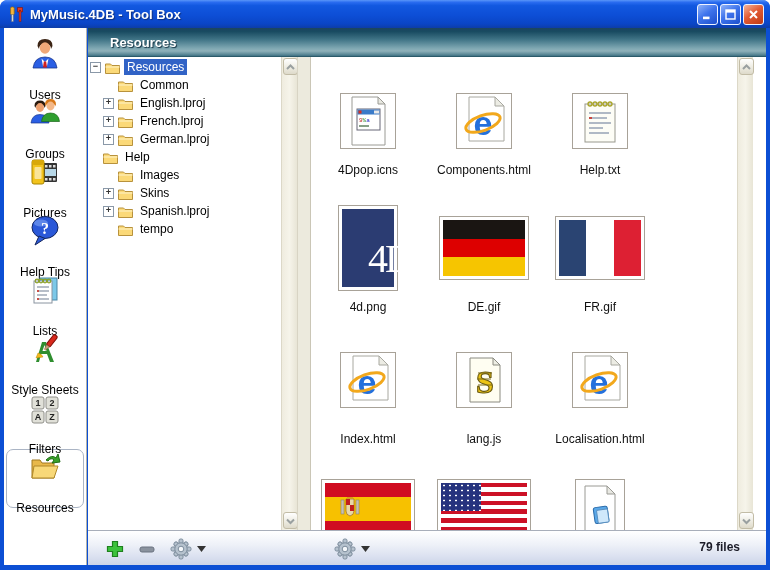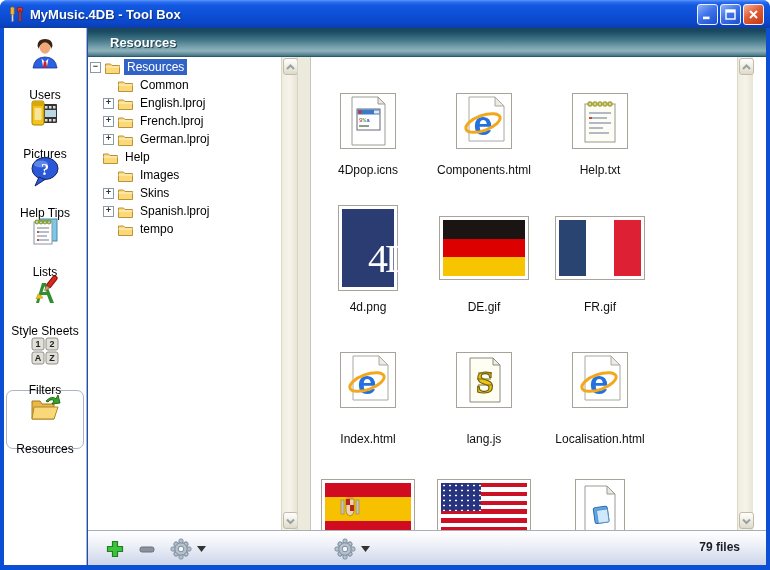--- a/index.html
+++ b/index.html
@@ -123,20 +123,33 @@
         <span class="ic">
           <svg width="34" height="34" viewBox="0 0 34 34">
             <path d="M9.5 9 q0 -7 7.5 -7 q7.5 0 7.5 7 l-1.5 3 q0 -5 -6 -5 q-6 0 -6 5z" fill="#3c2414"></path>
             <ellipse cx="17" cy="11" rx="5.2" ry="5.8" fill="#f0a878"></ellipse>
             <path d="M5 31 q1.5 -11 12 -11 q10.5 0 12 11z" fill="#2b5fe4" stroke="#16358e" stroke-width=".8"></path>
             <path d="M13.5 21.5 L17 25 L20.5 21.5 L19 29 H15z" fill="#fff"></path>
             <path d="M15.8 24.5 h2.4 l.8 6 h-4z" fill="#d02020"></path>
           </svg>
         </span>
         <div class="lbl">Users</div>
+      </div>
+      <div class="side-item">
+        <span class="ic">
+          <svg width="34" height="34" viewBox="0 0 34 34">
+            <path d="M6.5 10 q0 -5.5 5.5 -5.5 q5.5 0 5.5 5.5 l-1 2 q0 -3.5 -4.5 -3.5 q-4.5 0 -4.5 3.5z" fill="#2a1a0e"></path>
+            <ellipse cx="12" cy="11.5" rx="4" ry="4.4" fill="#eda06e"></ellipse>
+            <path d="M3 27 q1 -8.5 9 -8.5 q8 0 9 8.5z" fill="#2b5fe4" stroke="#16358e" stroke-width=".7"></path>
+            <path d="M17 8.5 q0 -5.5 5.5 -5.5 q5.5 0 5.5 5.5 l-1 2 q0 -3.5 -4.5 -3.5 q-4.5 0 -4.5 3.5z" fill="#d87818"></path>
+            <ellipse cx="22.5" cy="10" rx="4" ry="4.4" fill="#f4b888"></ellipse>
+            <path d="M13.5 25.5 q1 -8.5 9 -8.5 q8 0 9 8.5z" fill="#2f9e2f" stroke="#1a681a" stroke-width=".7"></path>
+          </svg>
+        </span>
+        <div class="lbl">Groups</div>
       </div>
       <div class="side-item">
         <span class="ic">
           <svg width="34" height="34" viewBox="0 0 34 34">
             <rect x="15" y="8" width="14" height="19" fill="#333" rx="1"></rect>
             <g fill="#ddd">
               <rect x="17" y="10" width="2.5" height="2.5"></rect>
               <rect x="21" y="10" width="2.5" height="2.5"></rect>
               <rect x="25" y="10" width="2.5" height="2.5"></rect>
               <rect x="17" y="23" width="2.5" height="2.5"></rect>

